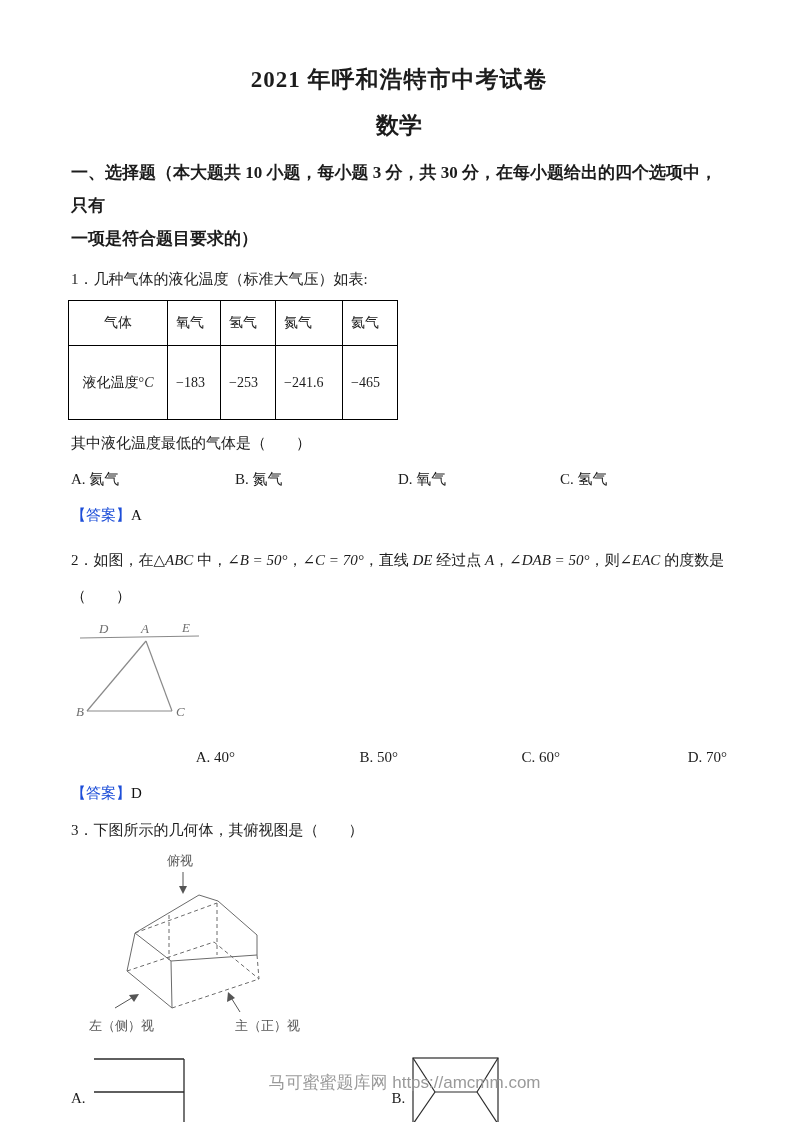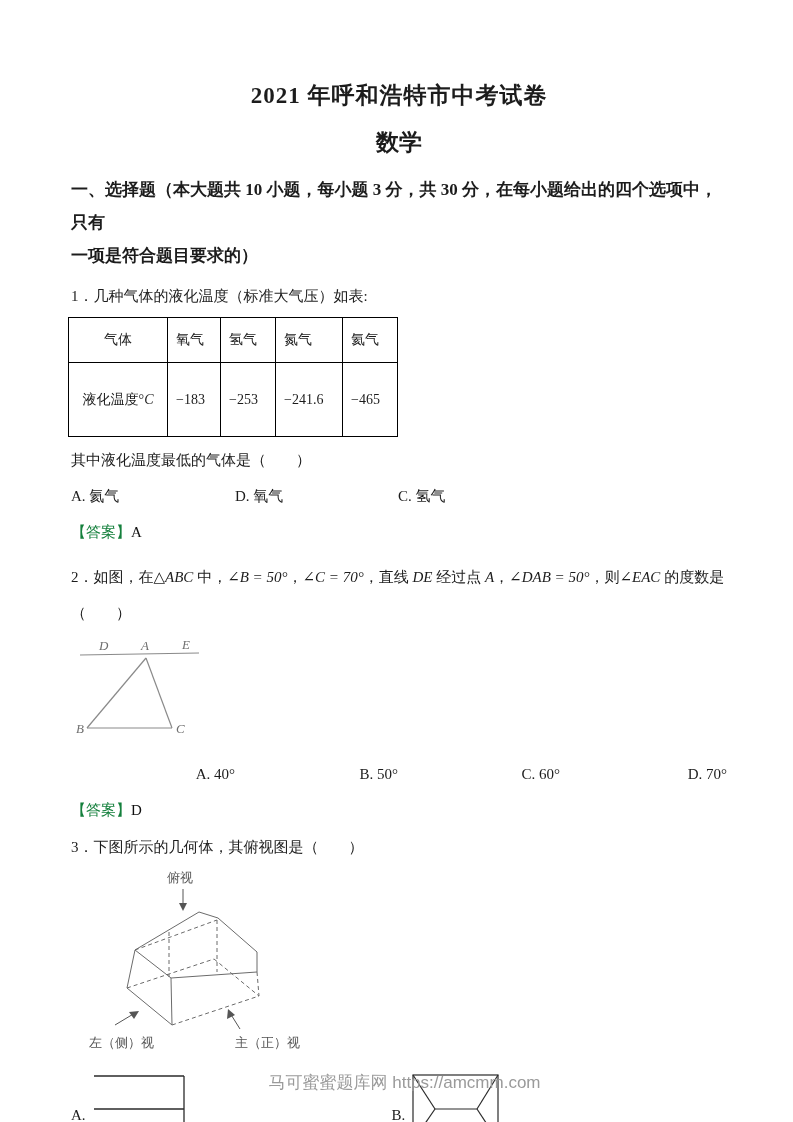--- a/index.html
+++ b/index.html
@@ -9,21 +9,21 @@
     margin:0 auto;
     background:#ffffff;
     font-family:"Liberation Serif","DejaVu Serif",serif;
     color:#1c1c1c;
     font-size:15px;
     overflow:hidden;
     box-sizing:border-box;
     padding:64px 66px 0 71px;
   }
   .title{
-    text-align:center;font-weight:bold;font-size:23px;margin:16px;
+    text-align:center;font-weight:bold;font-size:23px;margin:0;
     letter-spacing:1px;
   }
   .subtitle{
     text-align:center;font-weight:bold;font-size:23px;margin:15px 0 0 0;
   }
   .section-heading{
     font-weight:bold;font-size:17px;line-height:33px;margin:15px 0 0 0;
   }
   .qtext{margin:12px 0 0 0;line-height:24px;}
   .gas-table{
@@ -40,21 +40,21 @@
   .gas-table .c4{width:38px;text-align:left;}
   .gas-table tr.hdr td{height:40px;}
   .gas-table tr.val td{height:69px;}
   .math{font-family:"Liberation Serif","DejaVu Serif",serif;font-style:italic;}
   .stem{margin:14px 0 0 0;}
   .options-row{
     display:grid;grid-template-columns:164px 163px 162px auto;
     margin:15px 0 0 0;line-height:22px;
   }
   .answer-line{margin:14px 0 0 0;line-height:22px;}
-  .answer-label{color:#15803d;}
+  .answer-label{color:#1d4ed8;}
   .answer-value{color:#111;}
   .fig2-wrap{margin:6px 0 0 4px;}
   .fig3-wrap{margin:4px 0 0 0;}
   .q3-options{display:flex;align-items:flex-start;margin:14px 0 0 0;}
   .opt-group{display:flex;align-items:center;}
   .opt-label{margin-right:6px;}
   .opt-a-label{margin-top:14px;}
   .opt-b-group{margin-left:206px;}
   .opt-b-label{margin-top:14px;}
   .footer{
@@ -98,20 +98,21 @@
         <td class="c3">−241.6</td>
         <td class="c4">−465</td>
       </tr>
     </tbody>
   </table>
 
   <p class="stem">其中液化温度最低的气体是（　　）</p>
 
   <div class="options-row">
     <span><span>A.</span> <span>氦气</span></span>
+    <span><span>B.</span> <span>氮气</span></span>
     <span><span>D.</span> <span>氧气</span></span>
     <span><span>C.</span> <span>氢气</span></span>
   </div>
 
   <p class="answer-line">
     <span class="answer-label">【答案】</span><span class="answer-value">A</span>
   </p>
 
   <p class="qtext" style="margin-top:16px;line-height:36px;"><span>2．如图，在</span><span class="math">△ABC</span><span> 中，</span><span class="math">∠B = 50°</span><span>，</span><span class="math">∠C = 70°</span><span>，直线 </span><span class="math">DE</span><span> 经过点 </span><span class="math">A</span><span>，</span><span class="math">∠DAB = 50°</span><span>，则</span><span class="math">∠EAC</span><span> 的度数是（　　）</span></p>
 

